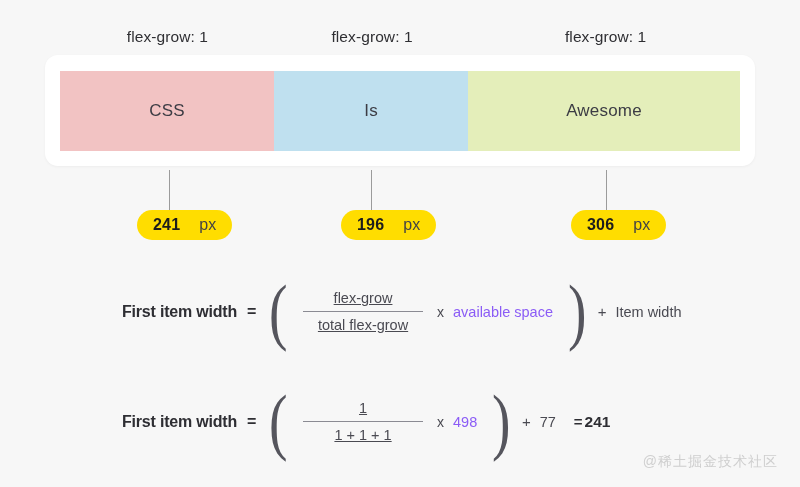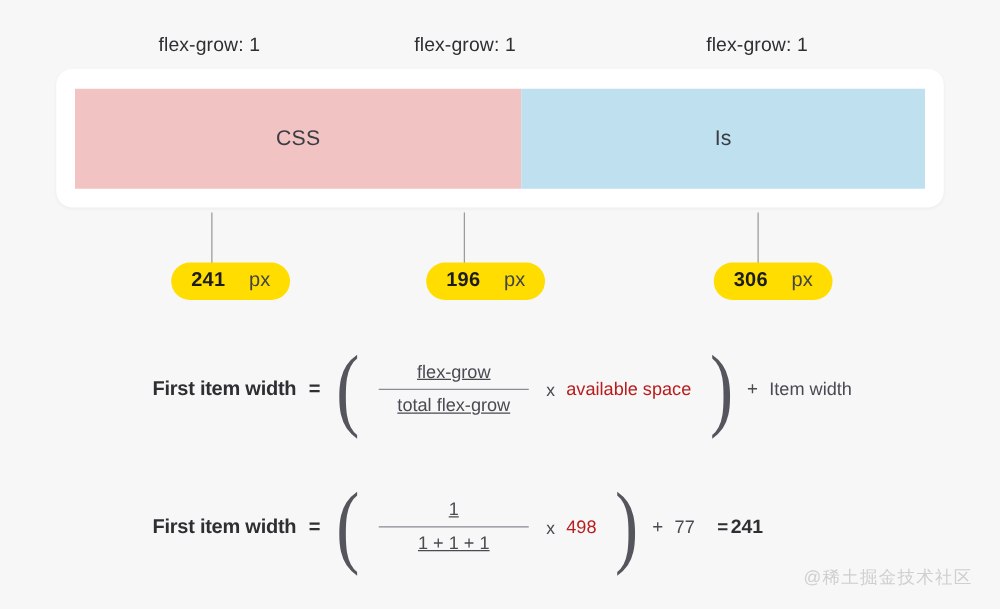--- a/index.html
+++ b/index.html
@@ -166,21 +166,21 @@
     min-width: 120px;
     margin: 3px 0;
   }
   .op-times {
     font-size: 14px;
     color: #4a4a52;
     margin: 0 9px 0 14px;
   }
   .op-term {
     font-size: 14.5px;
-    color: #b91c1c;
+    color: #8b5cf6;
     white-space: nowrap;
   }
   .tail {
     display: flex;
     align-items: center;
     margin-left: 8px;
   }
   .tail-plus {
     font-size: 15px;
     color: #4a4a52;
@@ -226,20 +226,23 @@
     <div class="caption" style="flex:306 1 0;">flex-grow: 1</div>
   </div>
 
   <div class="card">
     <div class="items">
       <div class="item item-1" style="flex:241 1 0;">
         <span>CSS</span>
       </div>
       <div class="item item-2" style="flex:218 1 0;">
         <span>Is</span>
+      </div>
+      <div class="item item-3" style="flex:306 1 0;">
+        <span>Awesome</span>
       </div>
     </div>
   </div>
 
   <div class="leader" style="left:169px;"></div>
   <div class="leader" style="left:371px;"></div>
   <div class="leader" style="left:606px;"></div>
 
   <div class="badge" style="left:137px;">
     <span class="num">241</span>

